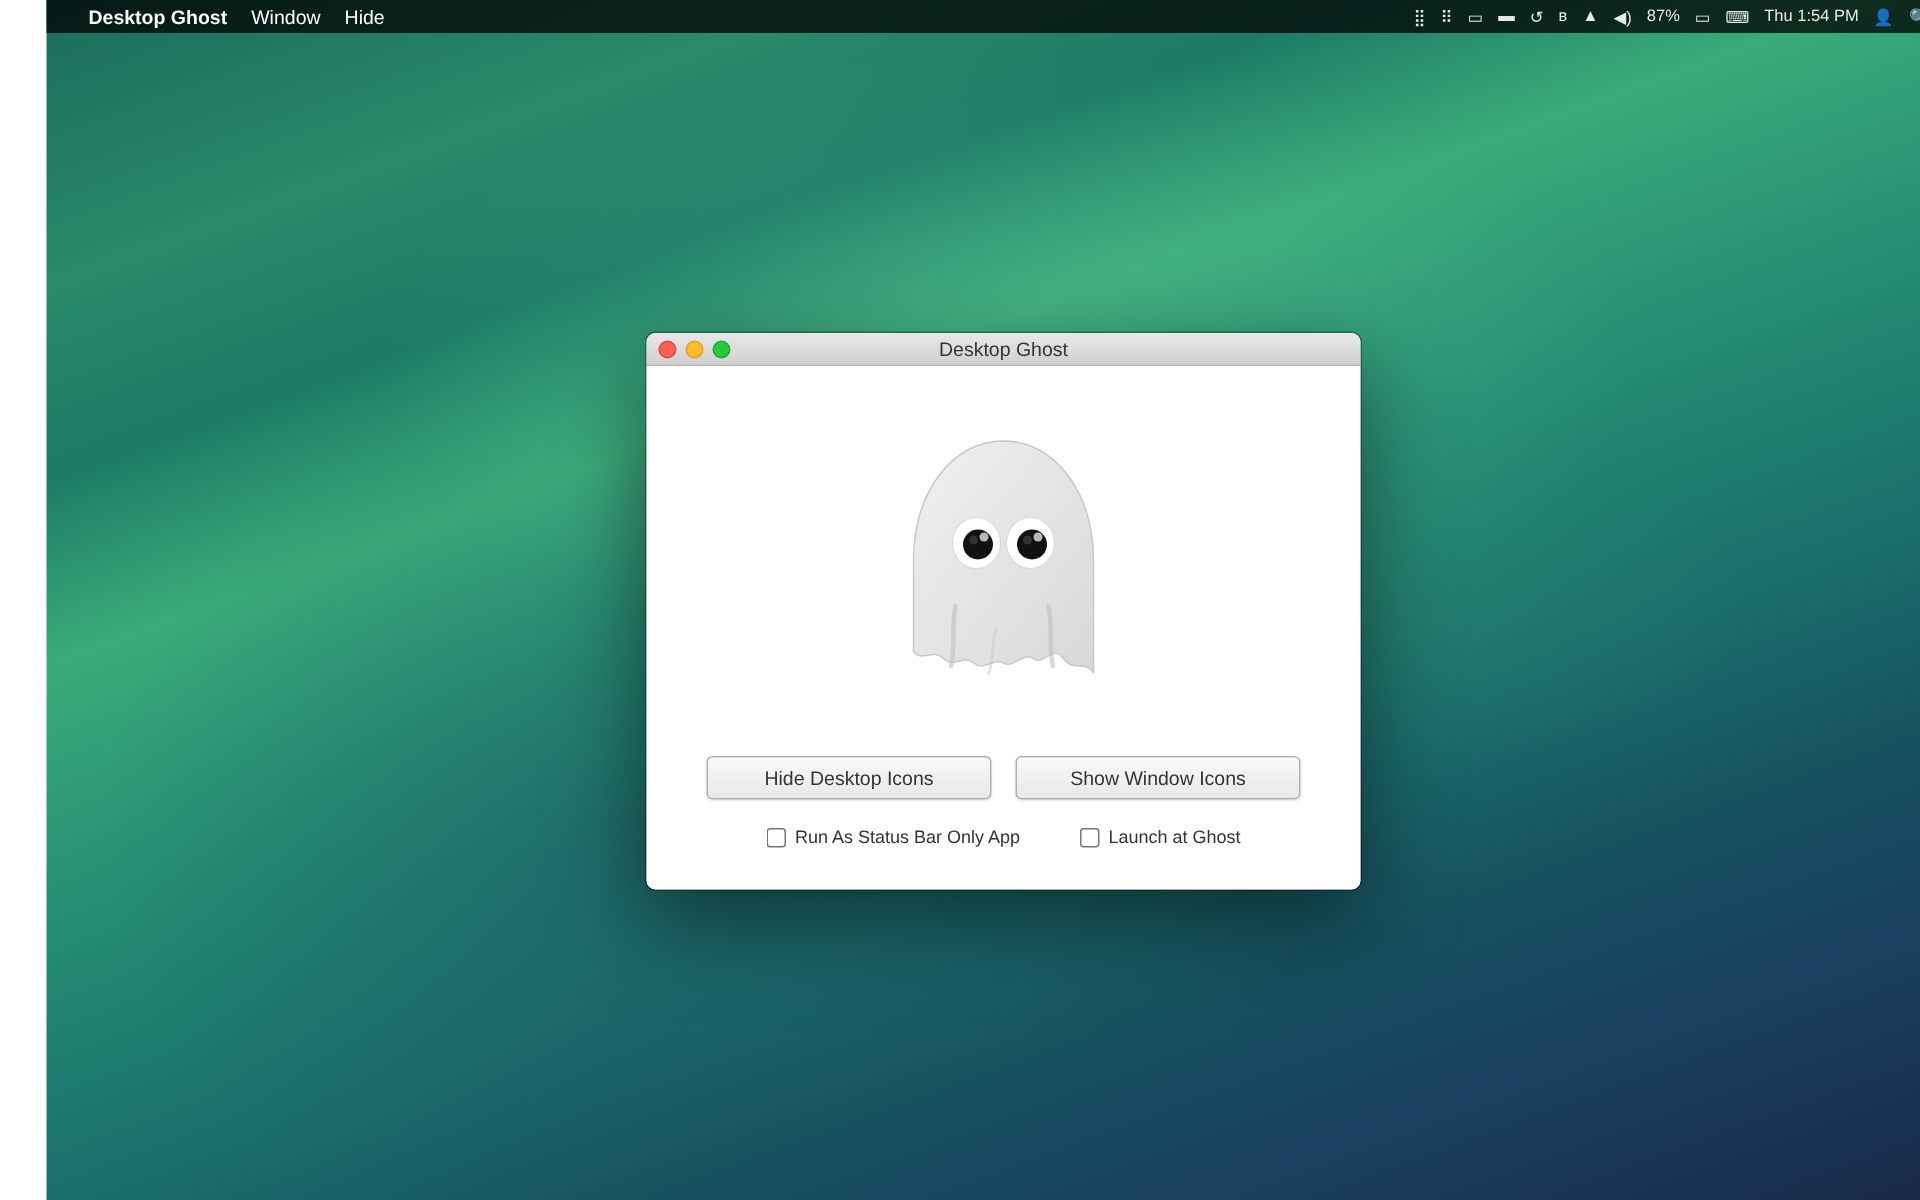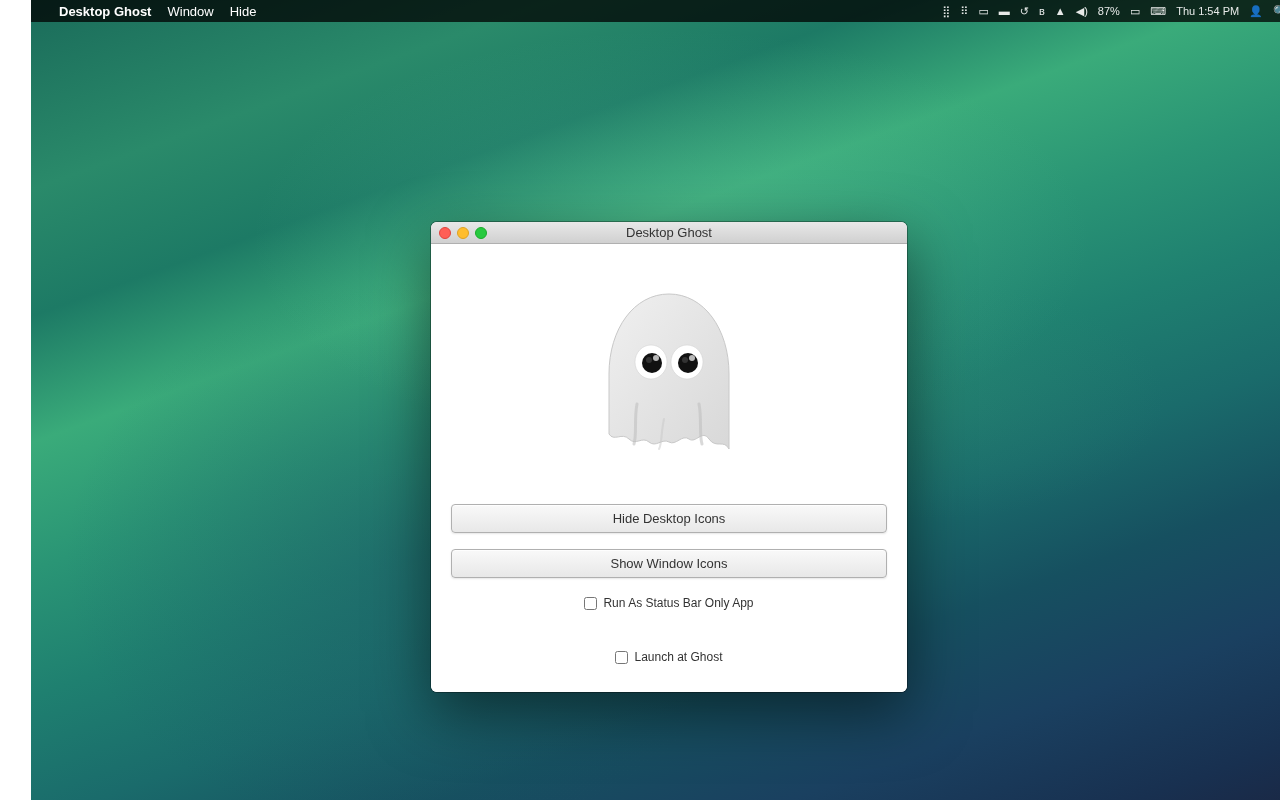--- a/index.html
+++ b/index.html
@@ -151,21 +151,20 @@
       min-height: 220px;
     }
 
     
     .buttons-row {
       display: flex;
       gap: 16px;
       margin-bottom: 14px;
       width: 100%;
       justify-content: center;
-      flex-direction: column;
     }
 
     .mac-button {
       padding: 6px 18px;
       background: linear-gradient(to bottom, #f9f9f9 0%, #e8e8e8 100%);
       border: 1px solid #b0b0b0;
       border-radius: 4px;
       font-size: 13px;
       color: #333;
       cursor: pointer;
@@ -175,21 +174,20 @@
     }
 
     
     .checkboxes-row {
       display: flex;
       gap: 40px;
       width: 100%;
       justify-content: center;
       align-items: center;
       padding: 4px 10px 8px 10px;
-      flex-direction: column;
     }
 
     .checkbox-item {
       display: flex;
       align-items: center;
       gap: 6px;
       font-size: 12px;
       color: #333;
     }
 

